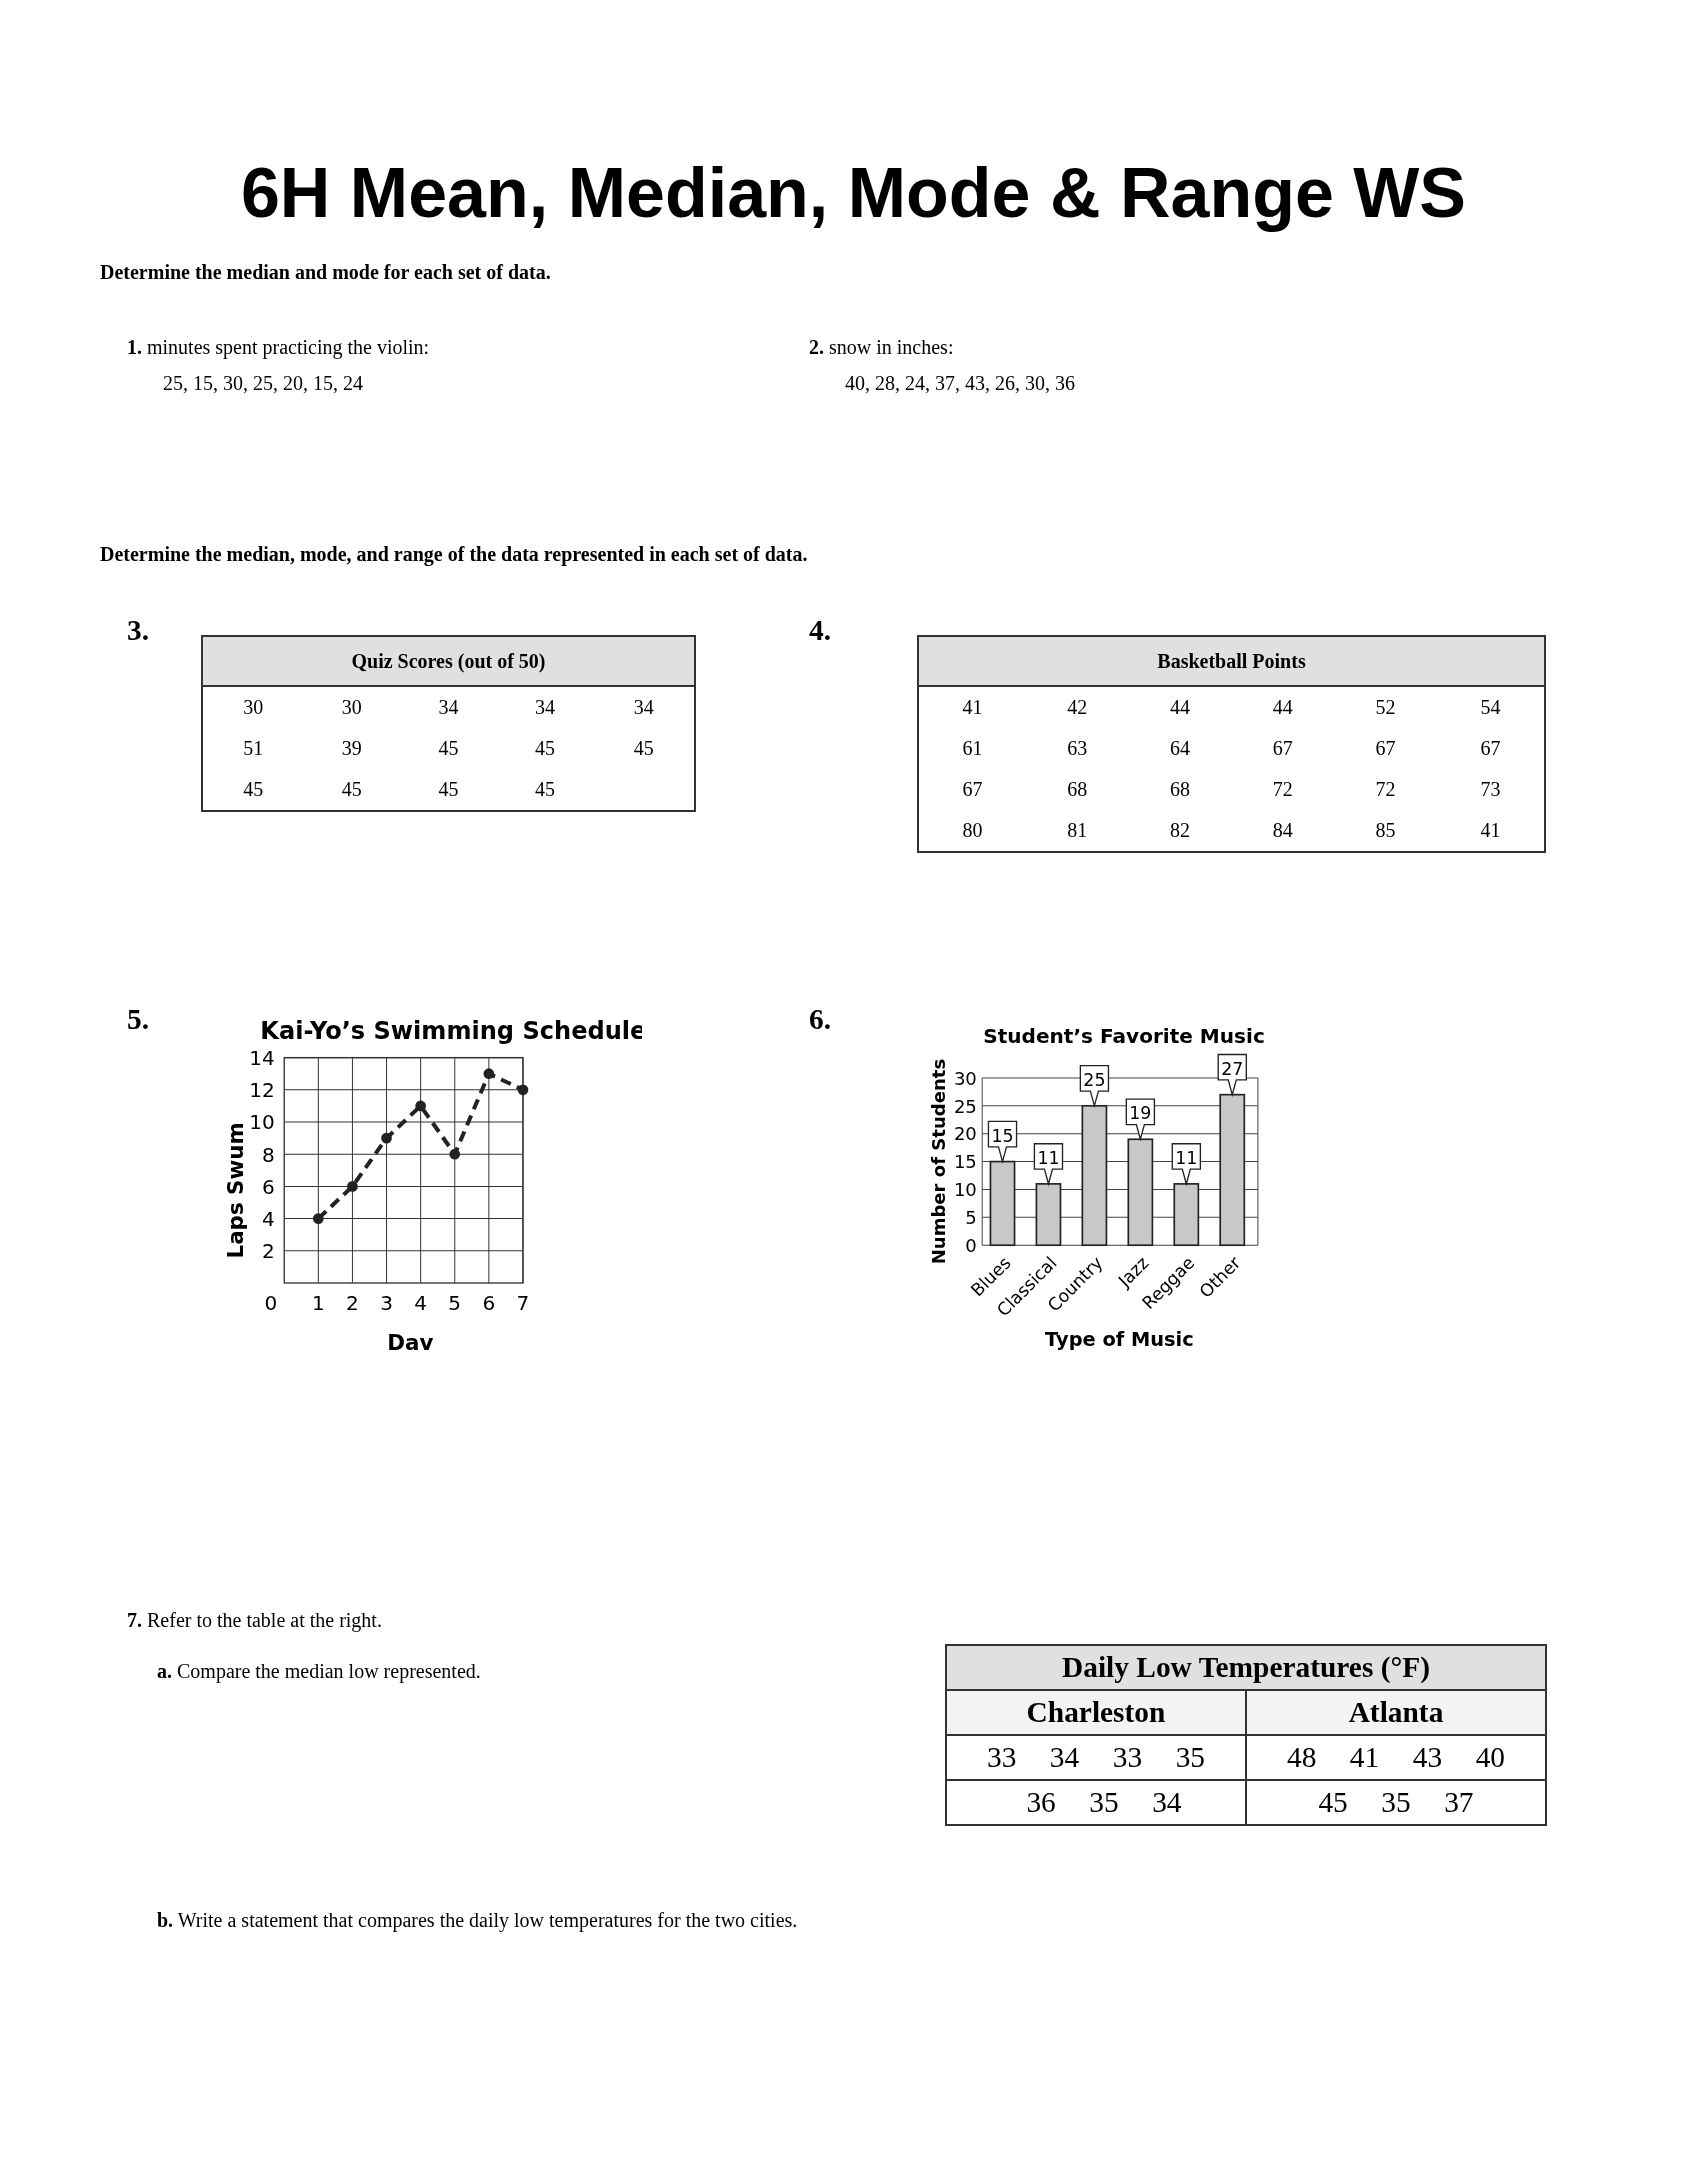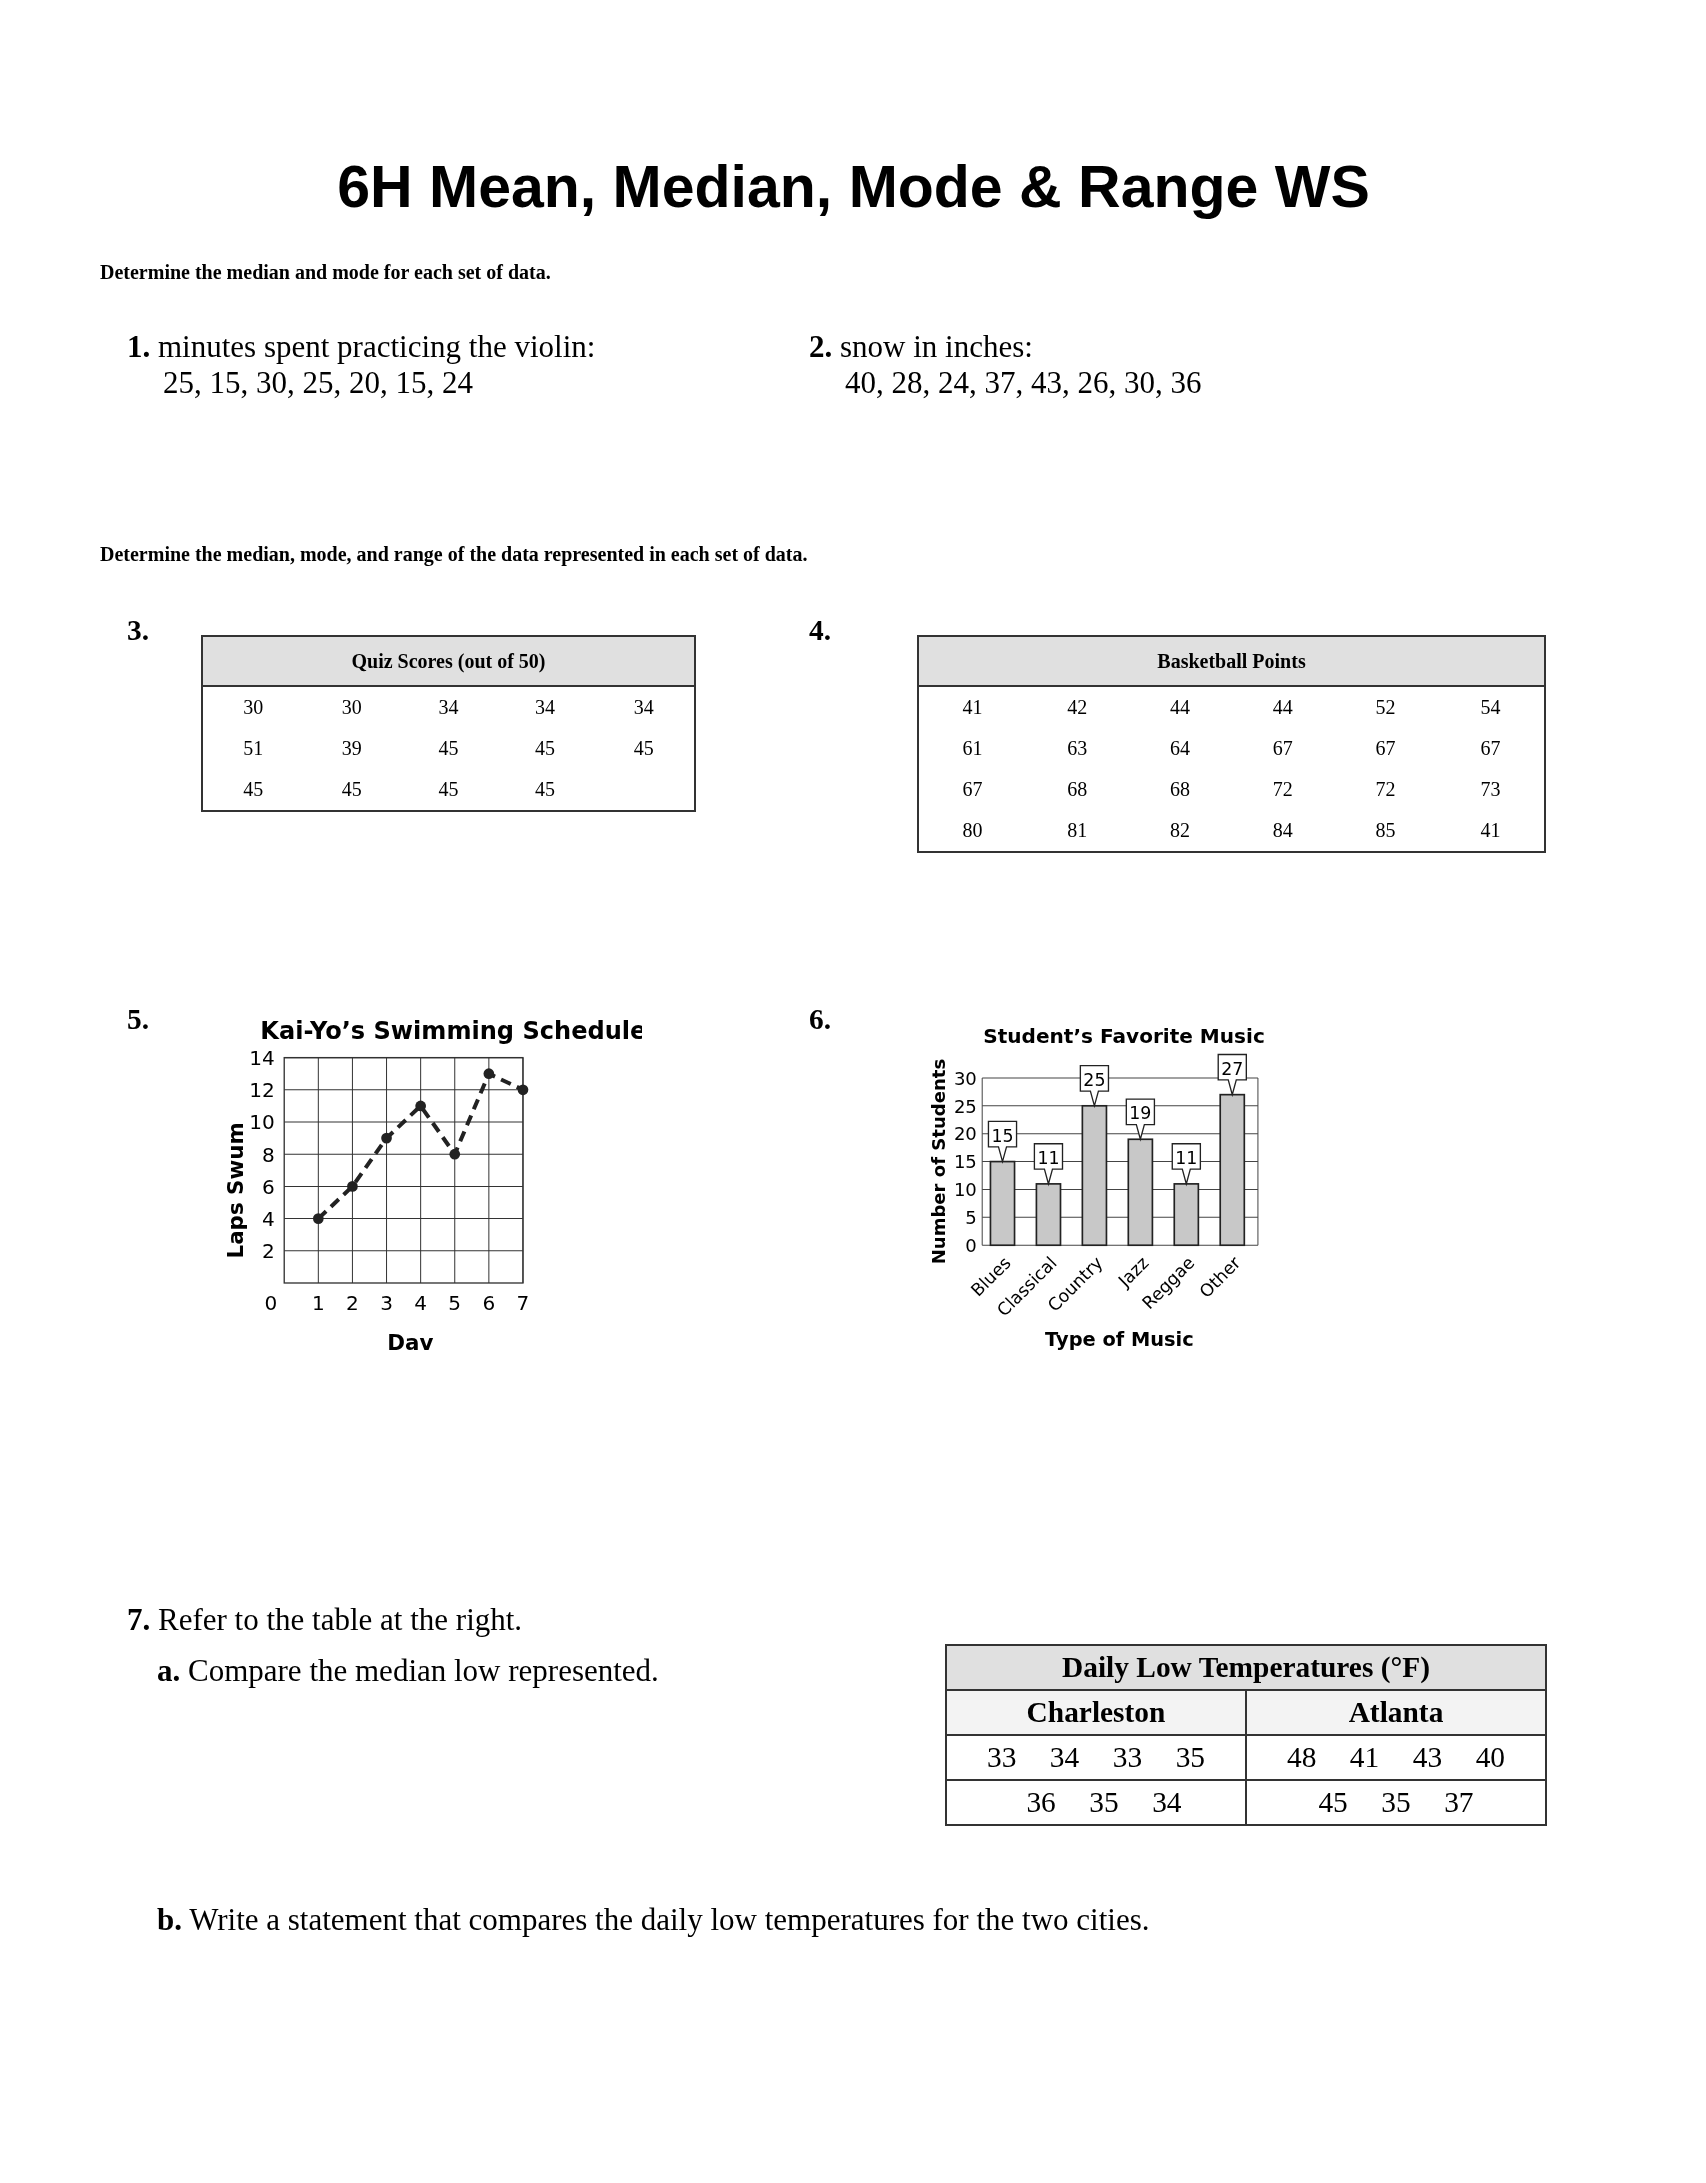--- a/index.html
+++ b/index.html
@@ -1,22 +1,22 @@
 <!DOCTYPE html>
 <html style="font-size:10.7px"><head>
 <meta charset="utf-8">
 <style>
   html, body { margin:0; padding:0; background:#fff; }
   body { width:1707px; height:2183px; position:relative; overflow:hidden; color:#000;
          font-family:"Liberation Serif", serif; }
   .abs { position:absolute; }
   .title { left:0; width:1707px; top:153px; text-align:center; font-family:"Liberation Sans", sans-serif;
-           font-weight:bold; font-size:59px; letter-spacing:0; }
+           font-weight:bold; font-size:70px; letter-spacing:0; }
   .instr { font-weight:bold; font-size:20px; left:100px; }
-  .q { font-size:31px; line-height:36px; }
+  .q { font-size:20px; line-height:36px; }
   .q b { font-weight:bold; }
   .qnum { font-weight:bold; font-size:29.4px; }
   table.dt { border-collapse:collapse; font-family:"Liberation Serif", serif; font-size:20px; }
   table.dt th { background:#e0e0e0; font-weight:bold; border-bottom:2px solid #333; padding:2.7px 0; height:43px; }
   table.dt td { text-align:center; height:41px; padding:0; }
   table.dt { border:2px solid #333; }
   table.tt { border-collapse:collapse; font-size:29.4px; border:2px solid #333; }
   table.tt th, table.tt td { border:2px solid #333; text-align:center; height:43px; padding:0; }
   table.tt th.head { background:#e0e0e0; }
   table.tt th.sub { background:#f3f3f3; }

